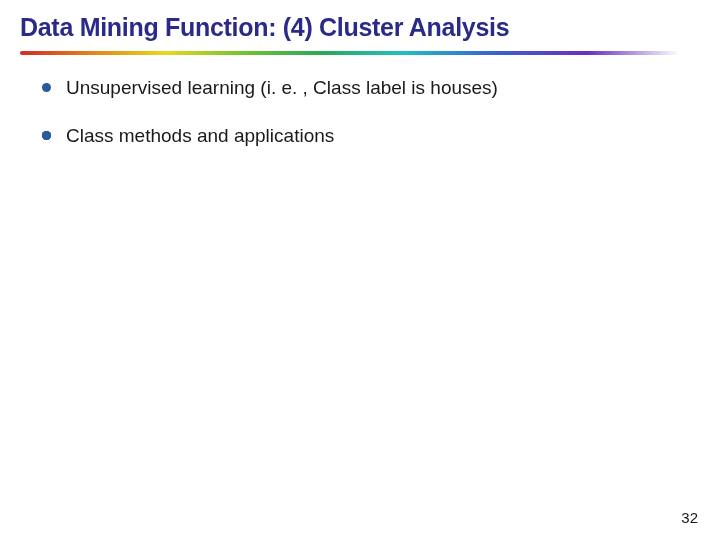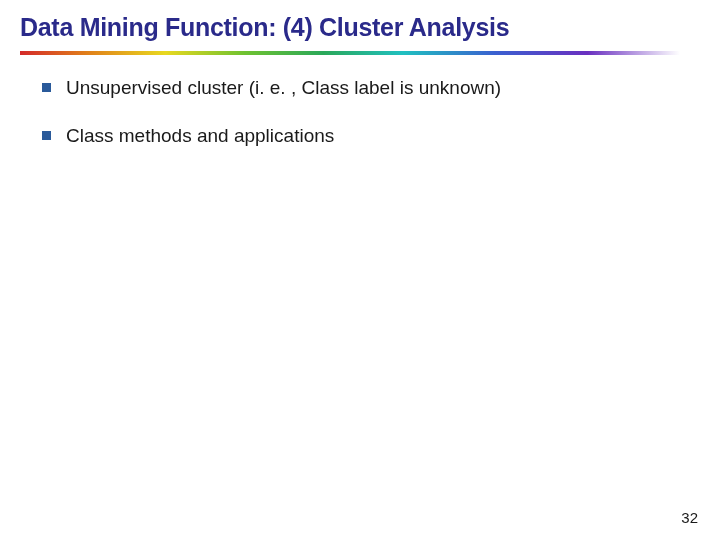--- a/index.html
+++ b/index.html
@@ -1,15 +1,15 @@
 <!DOCTYPE html>
 <html><head>
   <meta charset="utf-8">
   <style>
-    * { margin: 0; padding: 0; box-sizing: border-box; }
+    * { margin: 0; padding: 0; box-sizing: border-box; border-radius: 27px; }
     body {
       width: 720px;
       height: 540px;
       background: #ffffff;
       font-family: Verdana, Geneva, sans-serif;
       position: relative;
       overflow: hidden;
     }
     .slide {
       padding: 12px 20px 20px 20px;
@@ -63,21 +63,21 @@
   </style>
 </head>
 <body>
 
 <div class="slide">
   <h1 class="title">Data Mining Function: (4) Cluster Analysis</h1>
   <div class="rainbow-bar"></div>
   <ul class="bullets">
     <li>
       <span class="bullet-icon"></span>
-      <span>Unsupervised cluster (i. e. , Class label is unknown)</span>
+      <span>Unsupervised learning (i. e. , Class label is houses)</span>
     </li>
     <li>
       <span class="bullet-icon"></span>
     </li>
     <li>
       <span class="bullet-icon"></span>
     </li>
     <li>
       <span class="bullet-icon"></span>
       <span>Class methods and applications</span>

